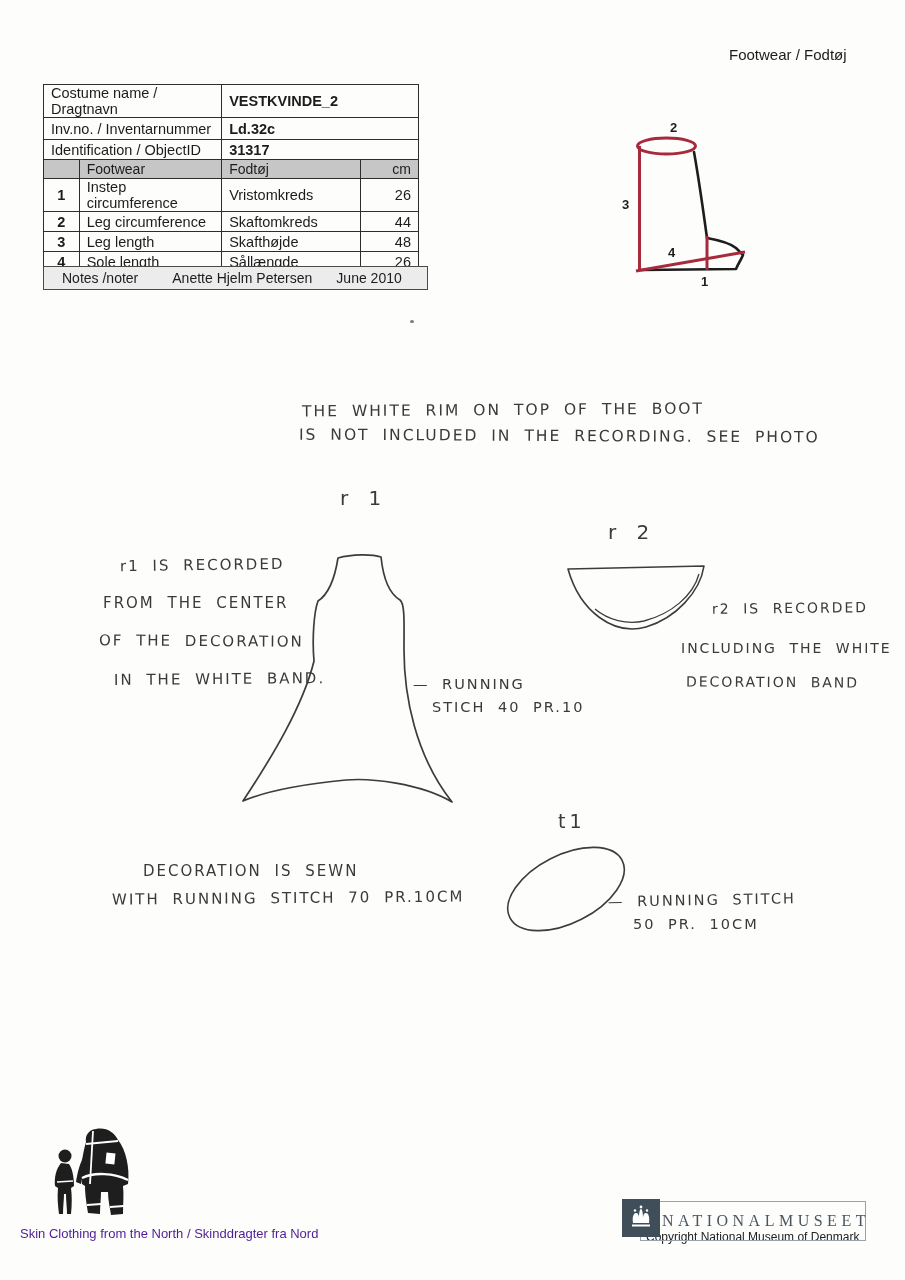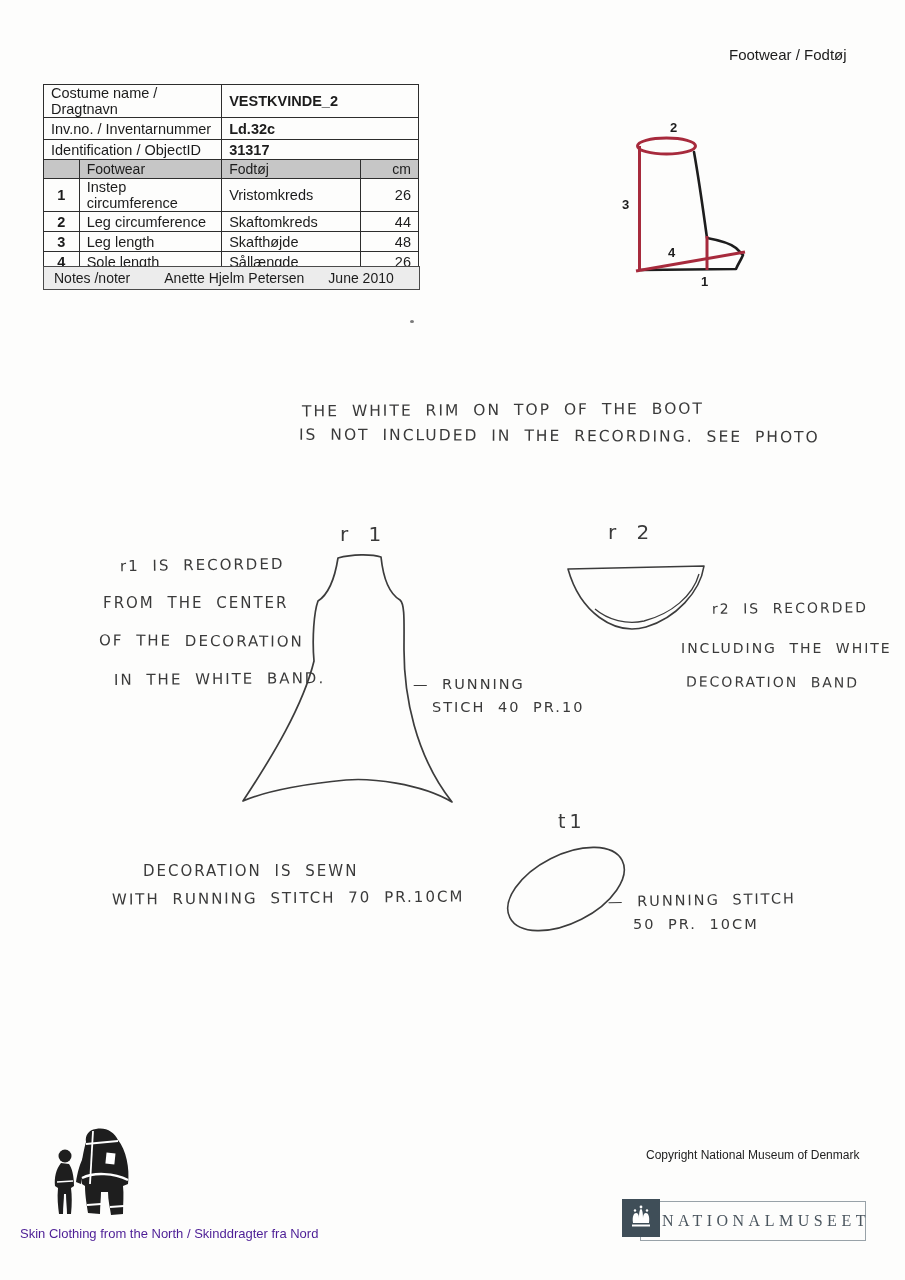--- a/index.html
+++ b/index.html
@@ -10,21 +10,21 @@
   .title{font-size:17px;font-weight:bold;letter-spacing:.2px;}
   .cat{font-size:15px;}
   
   table{border-collapse:collapse;}
   .sheet td{border:1.5px solid #2d2d2d;font-size:14.5px;padding:0 7px;vertical-align:middle;}
   .sheet .val{font-weight:bold;}
   .sheet .hdr td{background:#c6c6c6;height:18px;font-size:14px;}
   .sheet .num{text-align:center;font-weight:bold;width:32px;}
   .sheet .cm{text-align:right;width:65px;}
   .notesbox{background:#ececec;border:1.4px solid #4a4a4a;height:22px;display:flex;
-            align-items:center;font-size:14px;width:375px;}
+            align-items:center;font-size:14px;width:375px;padding-left:8px;}
   
   .hand{font-family:"DejaVu Sans",sans-serif;color:#3a3a3a;letter-spacing:2px;
         word-spacing:6px;white-space:nowrap;}
   .hand.big{font-size:20px;letter-spacing:4px;}
   svg{display:block;}
   .museumbox{border:1.2px solid #98a2a8;display:flex;align-items:center;justify-content:center;}
   .museumtxt{font-family:"Liberation Serif",serif;font-size:16px;letter-spacing:4.5px;color:#4a555e;}
   .copy{font-size:12px;color:#222;}
   .caption{font-size:13px;color:#4c1d95;}
   .speck{width:4px;height:3px;background:#7a7a7a;border-radius:50%;}
@@ -102,21 +102,21 @@
 
     <text x="670" y="132" font-size="13" font-weight="600" fill="#1d1d1d">2</text>
     <text x="622" y="209" font-size="13" font-weight="600" fill="#1d1d1d">3</text>
     <text x="668" y="257" font-size="13" font-weight="600" fill="#1d1d1d">4</text>
     <text x="701" y="286" font-size="13" font-weight="600" fill="#1d1d1d">1</text>
   </svg>
 
   <div class="abs hand" style="left:302px;top:401px;font-size:15.5px;transform:rotate(-0.4deg);">THE WHITE RIM ON TOP OF THE BOOT</div>
   <div class="abs hand" style="left:299px;top:427px;font-size:15.5px;transform:rotate(0.3deg);">IS NOT INCLUDED IN THE RECORDING.  SEE PHOTO</div>
 
-  <div class="abs hand big" style="left:340px;top:522px;">r 1</div>
+  <div class="abs hand big" style="left:340px;top:486px;">r 1</div>
   <svg class="abs" style="left:230px;top:540px;" width="240" height="280" viewBox="230 540 240 280">
     <path d="M338 558 C352 554 372 554 381 557 C383 576 388 593 400 600 C405 604 404 622 404 650
              C404 695 415 755 452 802 C420 783 370 778 346 780 C312 783 268 790 243 801
              C272 757 303 706 314 661 C312 638 314 612 318 601 C329 594 335 577 338 558 Z" fill="none" stroke="#3c3c3c" stroke-width="1.7" stroke-linejoin="round"></path>
   </svg>
 
   <div class="abs hand" style="left:120px;top:556px;font-size:15px;transform:rotate(-0.8deg);">r1 IS RECORDED</div>
   <div class="abs hand" style="left:103px;top:594px;font-size:15px;">FROM THE CENTER</div>
   <div class="abs hand" style="left:99px;top:632px;font-size:15px;transform:rotate(0.4deg);">OF THE DECORATION</div>
   <div class="abs hand" style="left:114px;top:670px;font-size:15px;transform:rotate(-0.5deg);">IN THE WHITE BAND.</div>
@@ -159,21 +159,21 @@
     <rect x="54" y="27" width="9" height="11" fill="#fff" transform="rotate(6 58 32)"></rect>
     <path d="M35 79 L49 78 M58 81 L72 80" stroke="#fff" stroke-width="2" fill="none"></path>
 
     <circle cx="13" cy="30" r="6.5" fill="#1e1e1e"></circle>
     <path d="M9 37 C4 43 2 52 3 60 L6 62 C5 72 6 80 7 88 L11 88 C11 80 12 74 12 68 L14 68
              C14 75 15 82 15 88 L19 88 C20 78 20 70 19 62 L22 60 C22 50 20 42 17 38 Z" fill="#1e1e1e"></path>
     <path d="M5 56 L21 55" stroke="#fff" stroke-width="1.6" fill="none"></path>
   </svg>
   <div class="abs caption" style="left:20px;top:1226px;">Skin Clothing from the North / Skinddragter fra Nord</div>
 
-  <div class="abs copy" style="left:646px;top:1148px;">Copyright National Museum of Denmark</div>
+  <div class="abs copy" style="left:646px;top:1230px;">Copyright National Museum of Denmark</div>
   <div class="abs museumbox" style="left:640px;top:1201px;width:224px;height:38px;">
     <span class="museumtxt" style="margin-left:26px;">NATIONALMUSEET</span>
   </div>
   <svg class="abs" style="left:622px;top:1199px;" width="38" height="38" viewBox="0 0 38 38">
     <rect x="0" y="0" width="38" height="38" fill="#3f4e58"></rect>
     <path d="M11 24 C10 17 12 14 14 14 C16 14 17 16 17 19 C17 13 18 10 19 10 C20 10 21 13 21 19
              C21 16 22 14 24 14 C26 14 28 17 27 24 Z" fill="#fff"></path>
     <line x1="10" y1="26.5" x2="28" y2="26.5" stroke="#fff" stroke-width="2"></line>
     <circle cx="19" cy="8" r="1.4" fill="#fff"></circle>
     <circle cx="13" cy="11.5" r="1.2" fill="#fff"></circle>

